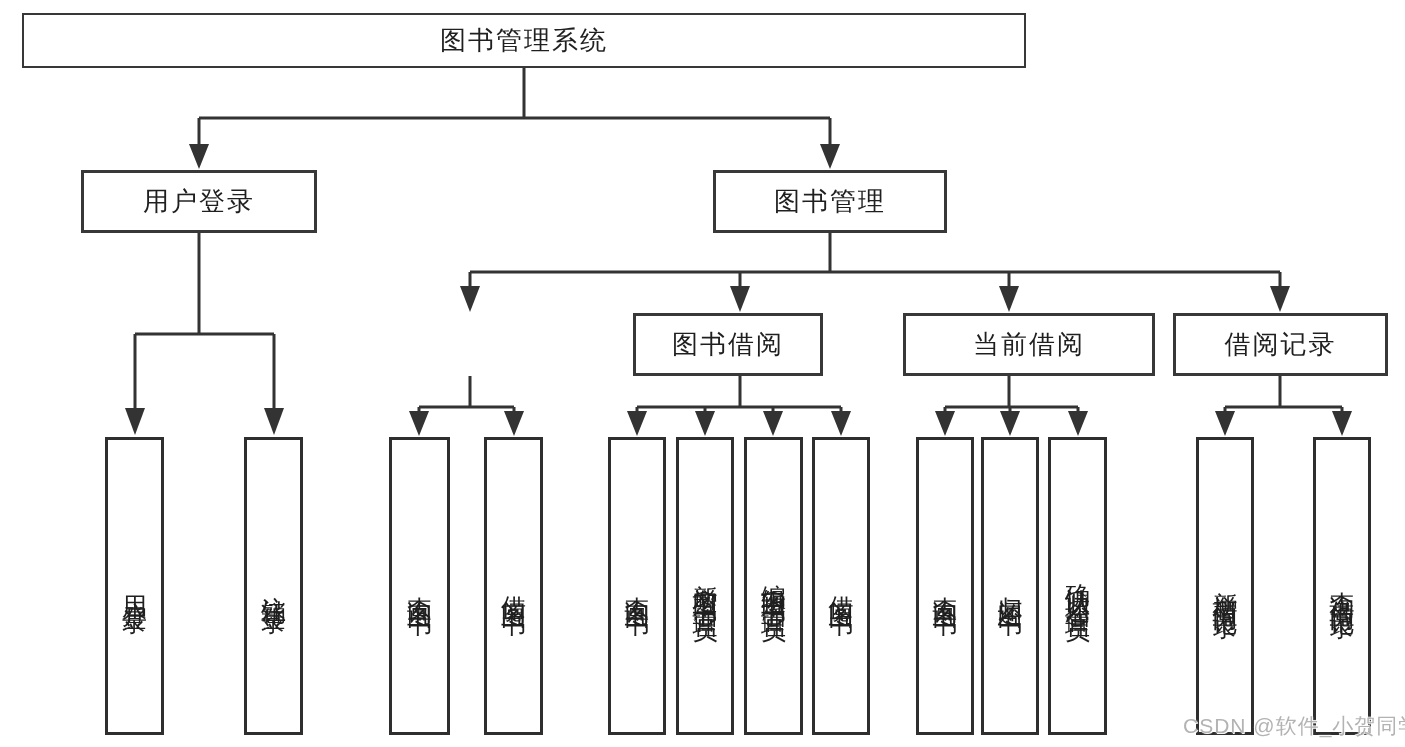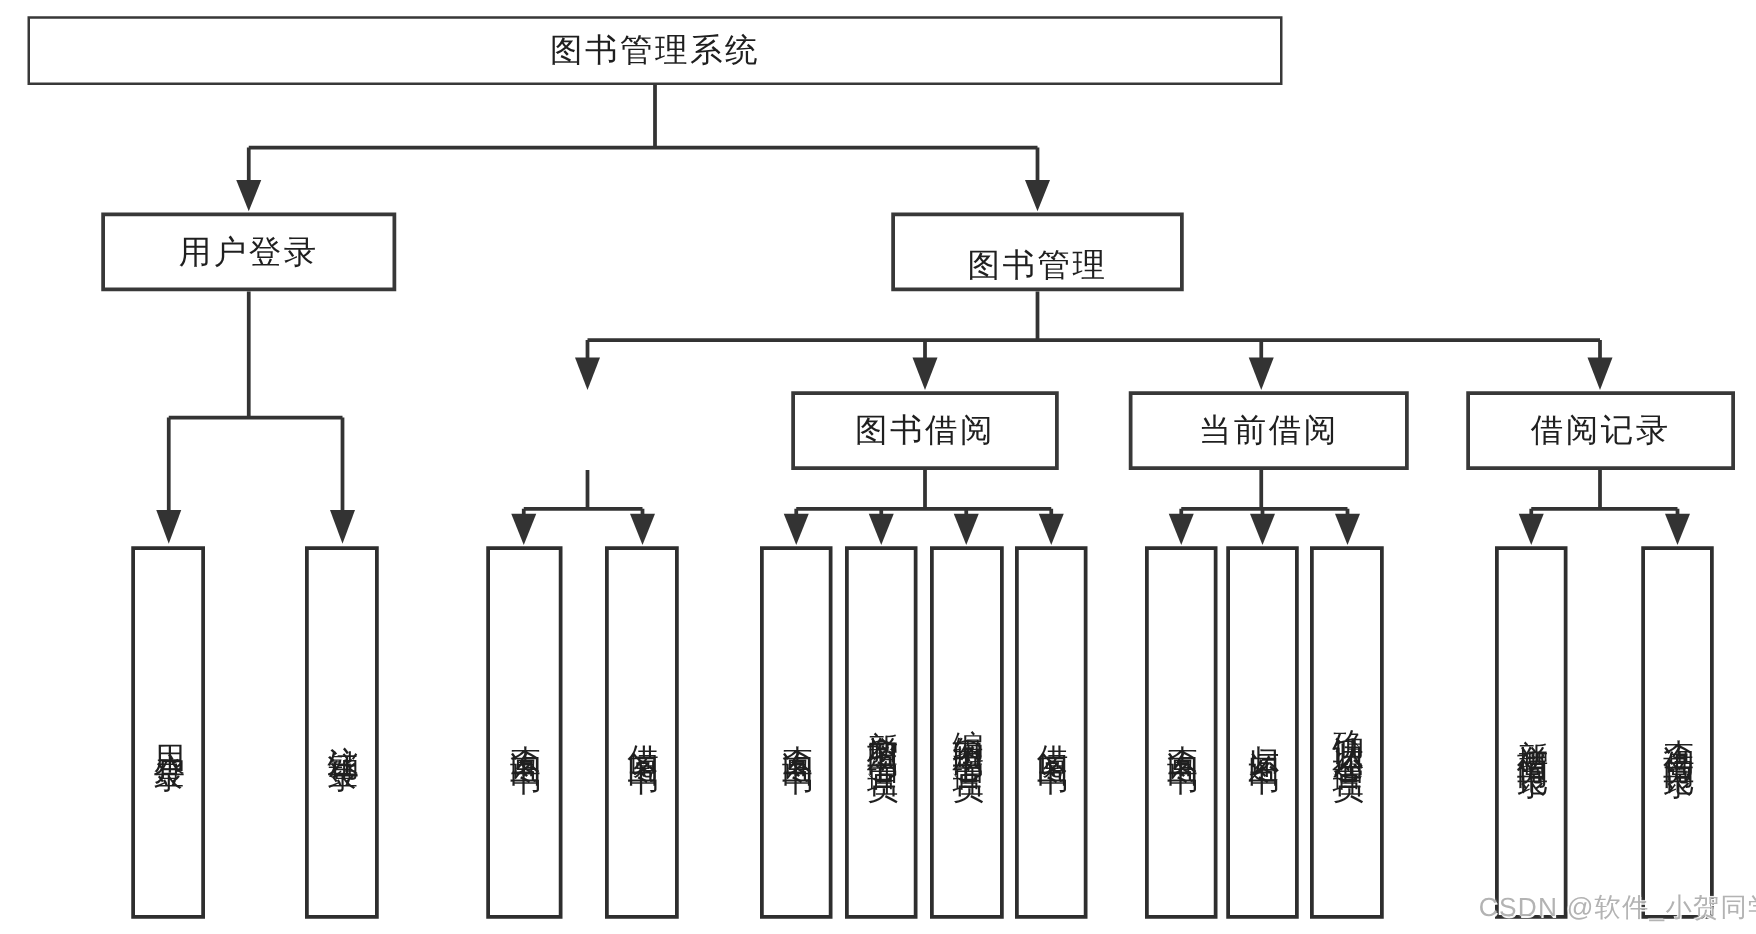--- a/index.html
+++ b/index.html
@@ -118,28 +118,28 @@
     <polygon class="arrow" points="1332,411 1352,411 1342,436"></polygon>
   </svg>
 
   <div class="hbox" style="left:22px; top:13px; width:1004px; height:55px; border-width:2px;">
     <span>图书管理系统</span>
   </div>
 
   <div class="hbox" style="left:81px; top:170px; width:236px; height:63px;">
     <span>用户登录</span>
   </div>
-  <div class="hbox" style="left:713px; top:170px; width:234px; height:63px;align-items:flex-end;">
+  <div class="hbox" style="left:713px; top:170px; width:234px; height:63px;">
     <span>图书管理</span>
   </div>
 
-  <div class="hbox" style="left:633px; top:313px; width:214px; height:63px;align-items:center;">
+  <div class="hbox" style="left:633px; top:313px; width:190px; height:63px;align-items:center;">
     <span>图书借阅</span>
   </div>
-  <div class="hbox" style="left:903px; top:313px; width:224px; height:63px;">
+  <div class="hbox" style="left:903px; top:313px; width:252px; height:63px;">
     <span>当前借阅</span>
   </div>
   <div class="hbox" style="left:1173px; top:313px; width:215px; height:63px;text-align:right;">
     <span>借阅记录</span>
   </div>
 
   <div class="leaf" style="left:105px; width:59px;">
     <span class="vtext">用户登录</span>
   </div>
   <div class="leaf" style="left:244px; width:59px;">

